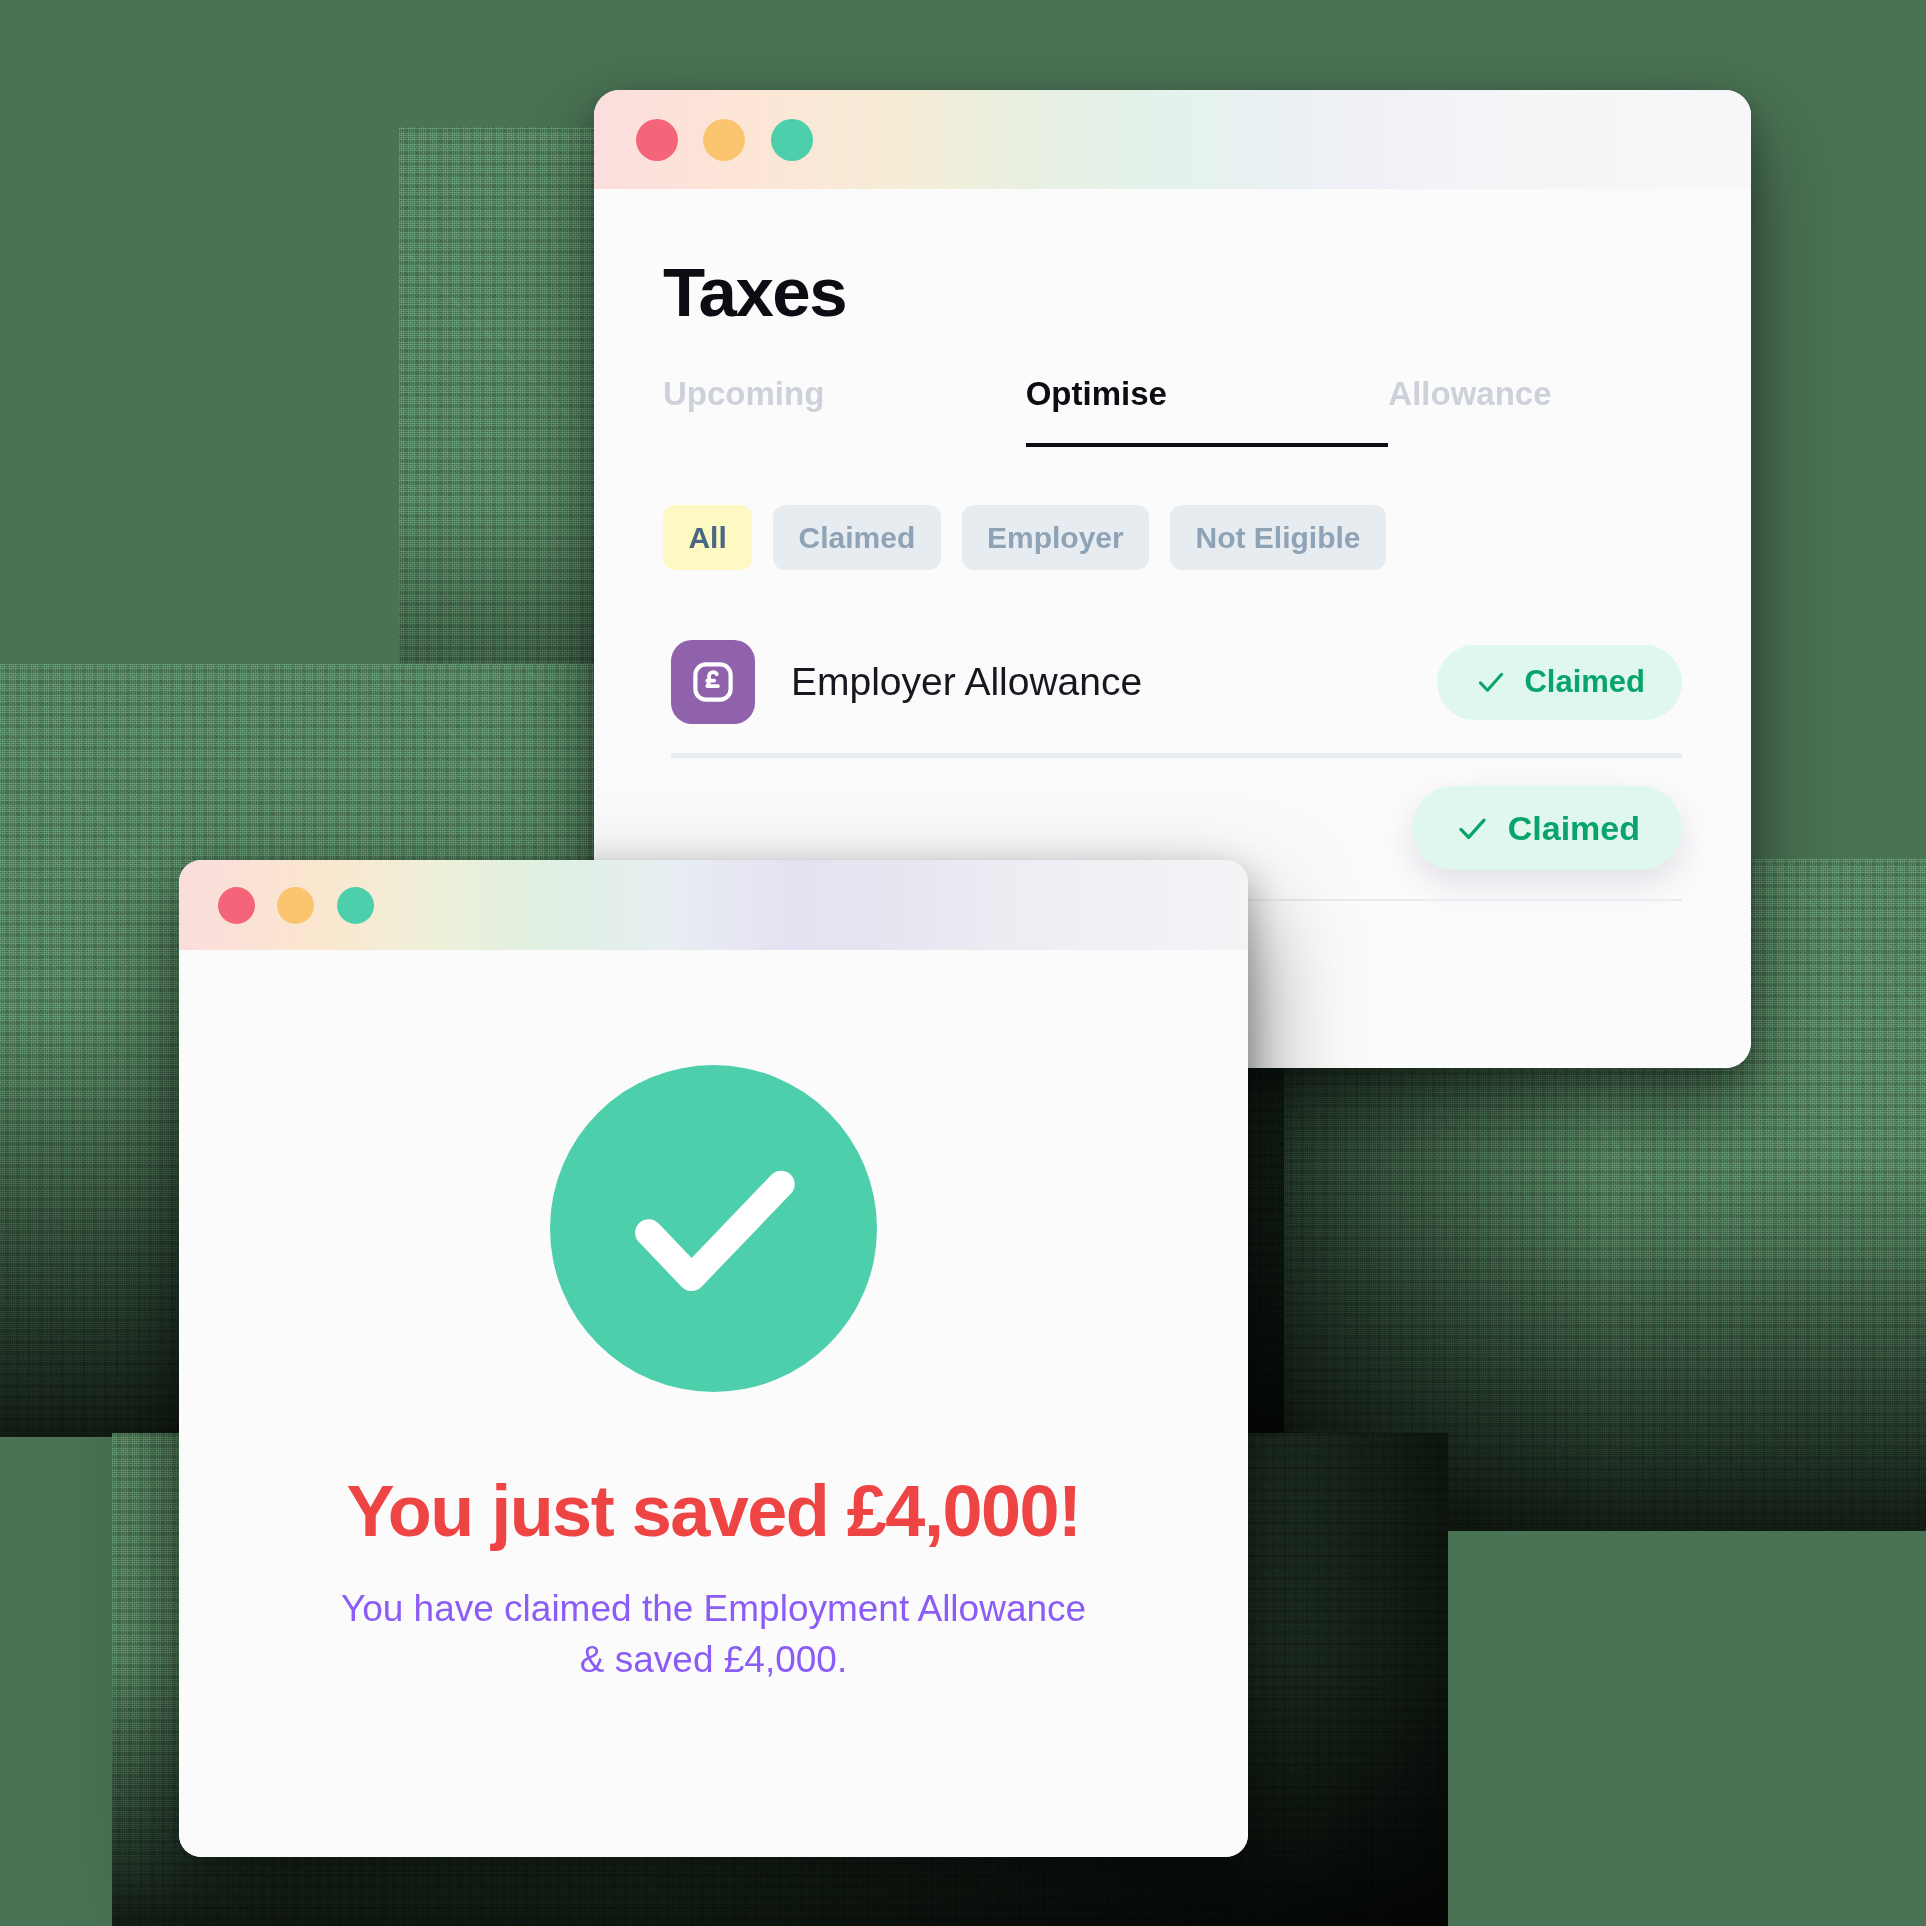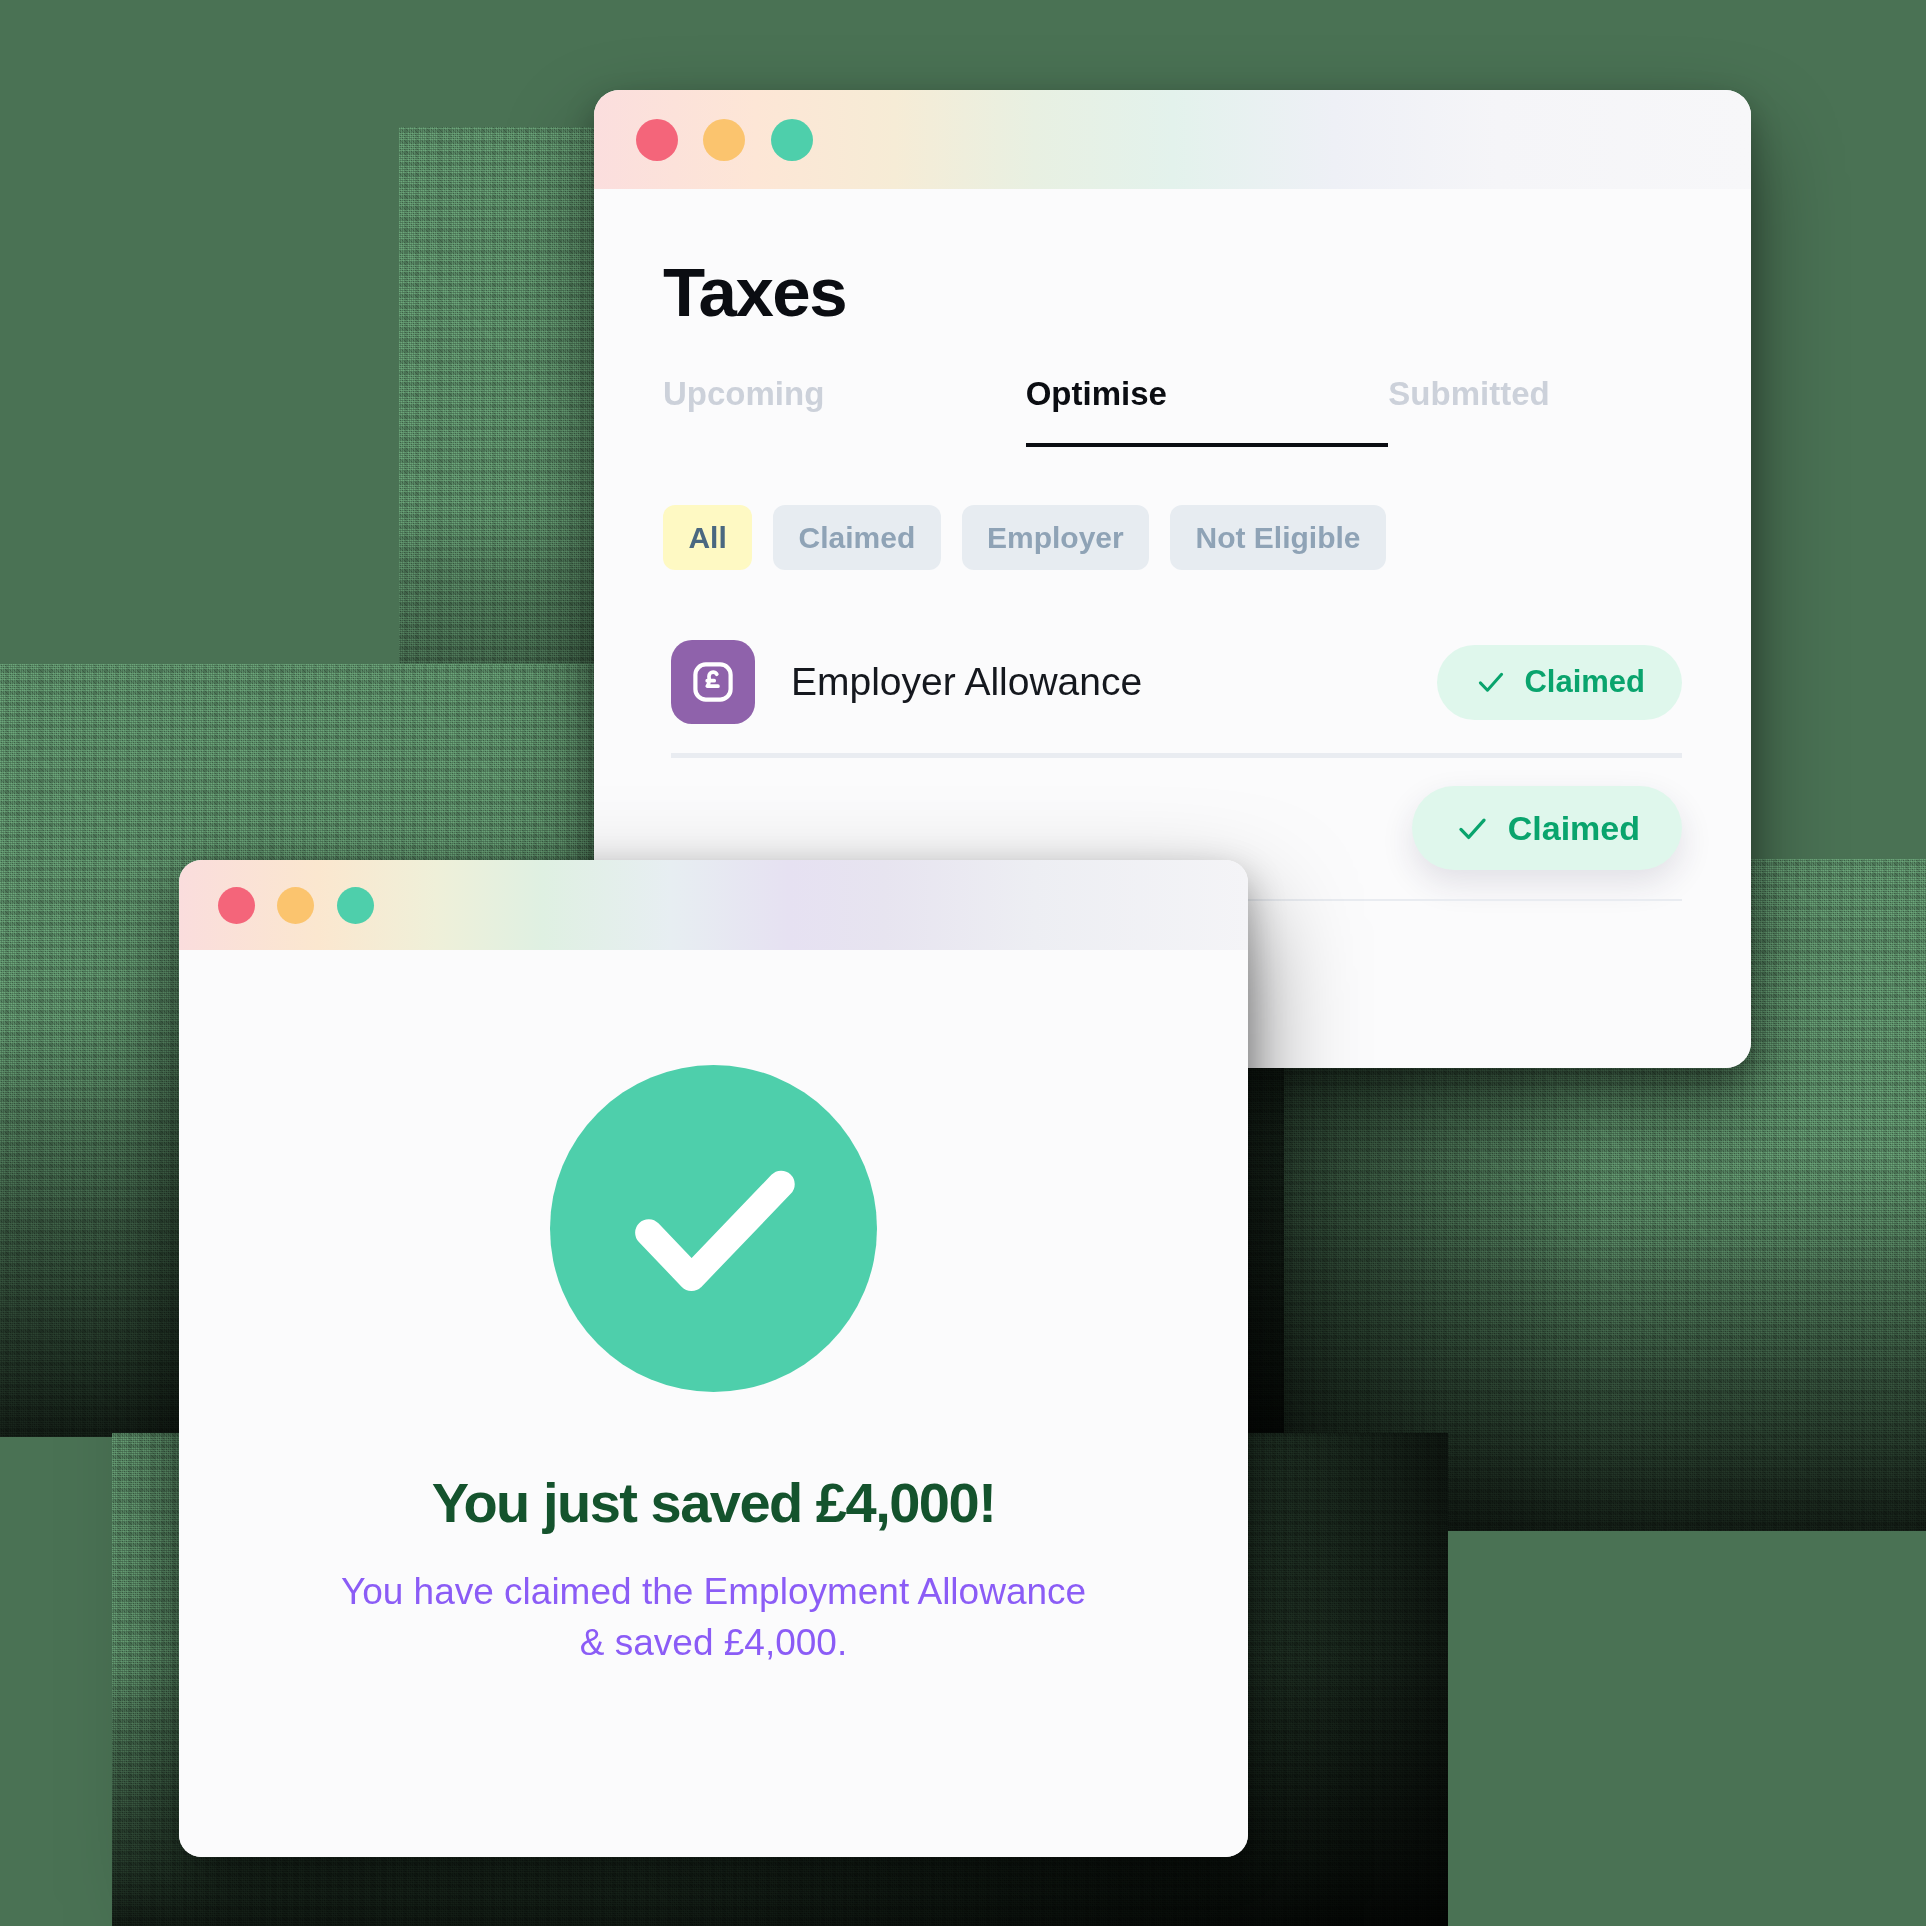--- a/index.html
+++ b/index.html
@@ -197,24 +197,24 @@
   }
   .check-circle {
     width: 327px; height: 327px;
     border-radius: 50%;
     background: #4ecfab;
     display: flex; align-items: center; justify-content: center;
     flex: 0 0 auto;
   }
   .success-title {
     margin-top: 78px;
-    font-size: 56px;
+    font-size: 72px;
     font-weight: 800;
     letter-spacing: -1.5px;
-    color: #14532d;
+    color: #ef4444;
     text-align: center;
     white-space: nowrap;
   }
   .success-sub {
     margin-top: 31px;
     font-size: 37px;
     line-height: 1.38;
     color: #8b5cf6;
     text-align: center;
     max-width: 754px;
@@ -254,21 +254,21 @@
       <span class="dot dot-green"></span>
     </div>
 
     <div class="body">
 
       <h1 class="page-title">Taxes</h1>
 
       <div class="tabs">
         <div class="tab">Upcoming</div>
         <div class="tab active">Optimise</div>
-        <div class="tab">Submitted</div>
+        <div class="tab">Allowance</div>
       </div>
 
       <div class="chips">
         <div class="chip selected">All</div>
         <div class="chip">Claimed</div>
         <div class="chip">Employer</div>
         <div class="chip">Not Eligible</div>
       </div>
 
       <div class="rows">

